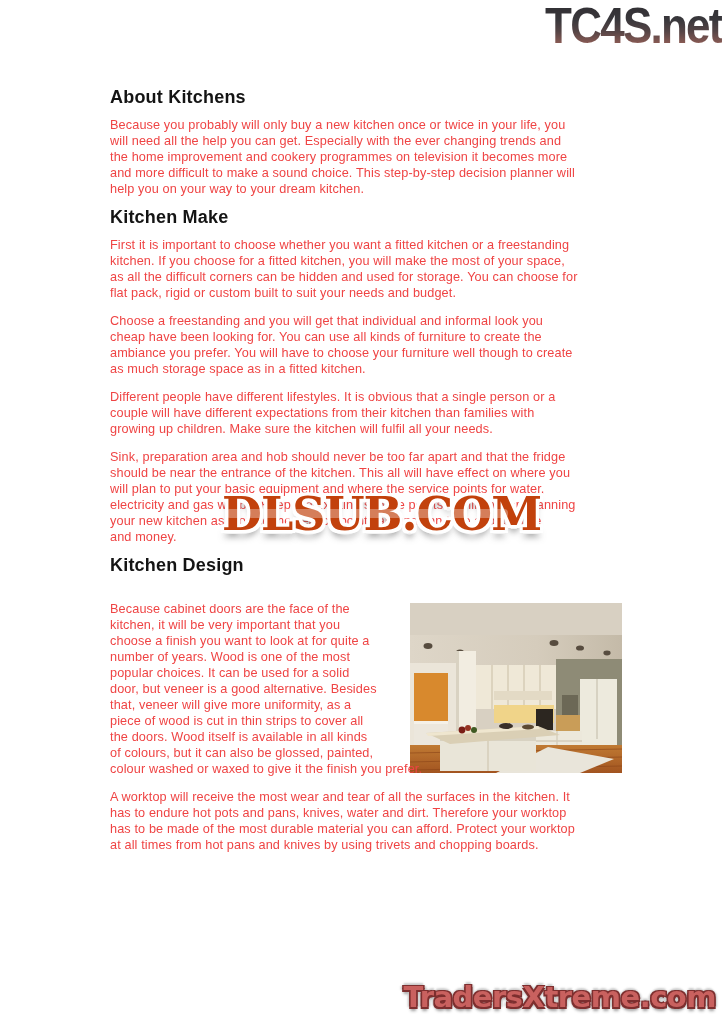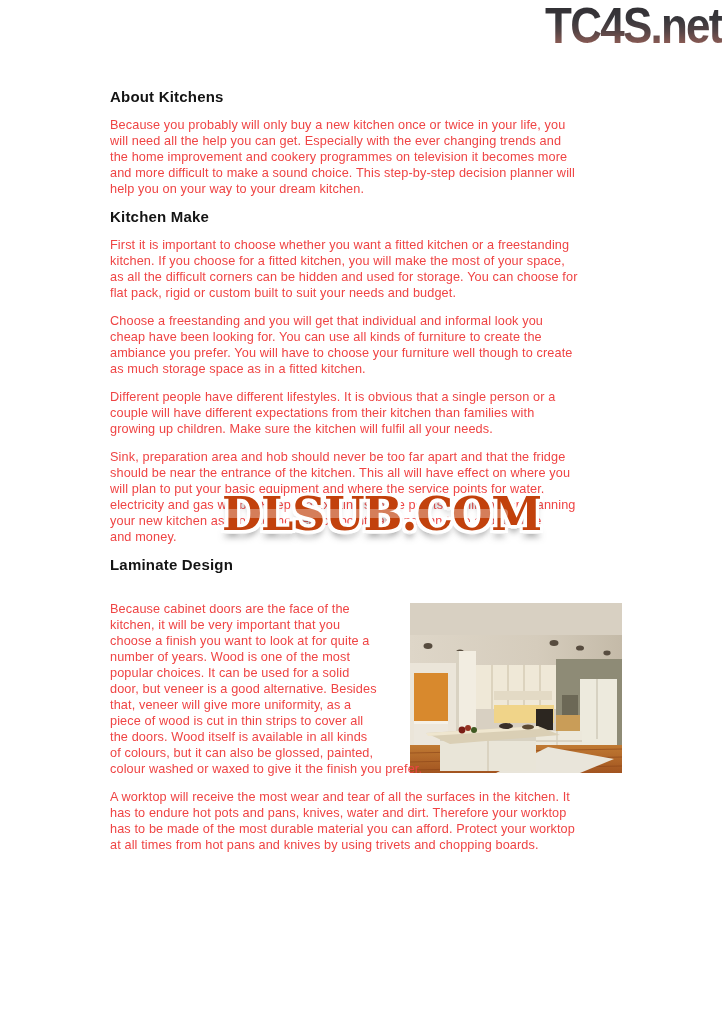--- a/index.html
+++ b/index.html
@@ -3,21 +3,21 @@
 <meta charset="utf-8">
 <style>
   html,body{margin:0;padding:0;background:#888;}
   .page{
     position:relative;width:724px;height:1024px;background:#ffffff;
     font-family:"Liberation Sans", sans-serif;overflow:hidden;margin:0 auto;
   }
   
   .content{position:absolute;left:110px;top:89px;width:512px;}
   .heading{
-    font-size:15px;font-weight:bold;color:#141414;
+    font-size:18px;font-weight:bold;color:#141414;
     letter-spacing:0.2px;line-height:16px;margin:0 0 12px 0;
   }
   .body{
     font-size:12.7px;color:#ef4444;line-height:16px;letter-spacing:0.12px;
     margin:0 0 12px 0;white-space:pre-line;
   }
   .wrap{overflow:visible;}
   .photo{
     float:right;width:212px;height:138px;margin:2px 0 4px 6px;
     display:block;background:#d8d0c2;
@@ -103,21 +103,21 @@
 couple will have different expectations from their kitchen than families with
 growing up children. Make sure the kitchen will fulfil all your needs.</p>
 
     <p class="body">Sink, preparation area and hob should never be too far apart and that the fridge
 should be near the entrance of the kitchen. This all will have effect on where you
 will plan to put your basic equipment and where the service points for water,
 electricity and gas will be. Keep the existing service points in mind when planning
 your new kitchen as moving the service points around can take a lot of time
 and money.</p>
 
-    <h3 class="heading">Laminate Design</h3>
+    <h3 class="heading">Kitchen Design</h3>
 
     <p class="body wrap">
       <span class="photo">
         
         <svg width="212" height="138" viewBox="0 0 212 138" xmlns="http://www.w3.org/2000/svg">
           <defs>
             <linearGradient id="wood" x1="0" y1="0" x2="0" y2="1">
               <stop offset="0" stop-color="#c07a33"></stop>
               <stop offset="1" stop-color="#a25420"></stop>
             </linearGradient>
@@ -219,14 +219,17 @@
 at all times from hot pans and knives by using trivets and chopping boards.</p>
 
 
   </div>
 
   <div class="wm-dlsub">
     <span class="wm-dlsub-text">DLSUB.COM</span>
     <span class="gloss"></span>
   </div>
 
+  <div class="wm-traders">
+    <span class="wm-traders-text">TradersXtreme.com</span>
+  </div>
 
 </div>
 
 </body></html>

